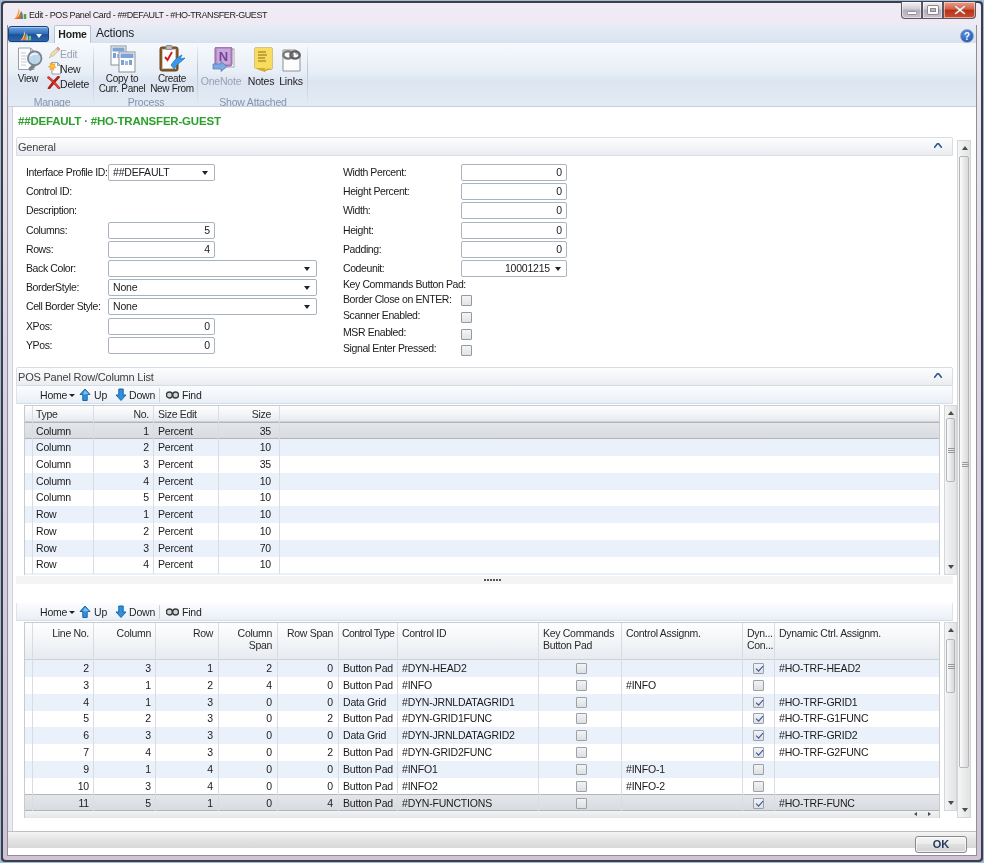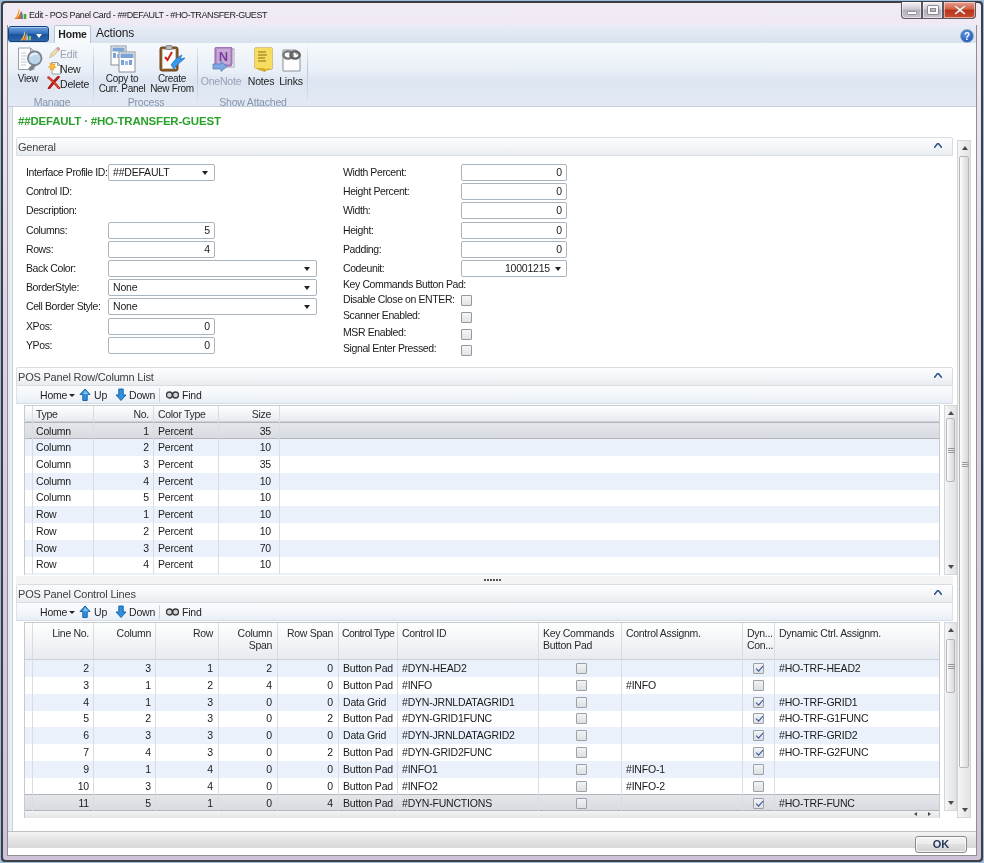--- a/index.html
+++ b/index.html
@@ -248,21 +248,21 @@
   <div class="abs field num" style="left:453px;top:76px;width:106px;height:17px">0</div>
   <div class="abs flabel" style="left:335px;top:97px">Width:</div>
   <div class="abs field num" style="left:453px;top:95px;width:106px;height:17px">0</div>
   <div class="abs flabel" style="left:335px;top:117px">Height:</div>
   <div class="abs field num" style="left:453px;top:115px;width:106px;height:17px">0</div>
   <div class="abs flabel" style="left:335px;top:136px">Padding:</div>
   <div class="abs field num" style="left:453px;top:134px;width:106px;height:17px">0</div>
   <div class="abs flabel" style="left:335px;top:155px">Codeunit:</div>
   <div class="abs field num" style="left:453px;top:153px;width:106px;height:17px;padding-right:16px">10001215<div class="combo-arr" style="right:5px;top:6px"></div></div>
   <div class="abs flabel" style="left:335px;top:171px">Key Commands Button Pad:</div>
-  <div class="abs flabel" style="left:335px;top:185.5px">Disable Close on ENTER:</div>
+  <div class="abs flabel" style="left:335px;top:185.5px">Border Close on ENTER:</div>
   <div class="abs cb" style="left:453px;top:187.5px"></div>
   <div class="abs flabel" style="left:335px;top:202px">Scanner Enabled:</div>
   <div class="abs cb" style="left:453px;top:204.5px"></div>
   <div class="abs flabel" style="left:335px;top:218.5px">MSR Enabled:</div>
   <div class="abs cb" style="left:453px;top:221.5px"></div>
   <div class="abs flabel" style="left:335px;top:235px">Signal Enter Pressed:</div>
   <div class="abs cb" style="left:453px;top:237.5px"></div>
 
   <div class="abs sec-head" style="top:260px">
     <div class="sec-title">POS Panel Row/Column List</div>
@@ -287,21 +287,21 @@
         <circle cx="3.4" cy="5" r="3" fill="#cfd4d8" stroke="#3a3a3a" stroke-width="1.4"></circle>
         <circle cx="9.6" cy="5" r="3" fill="#cfd4d8" stroke="#3a3a3a" stroke-width="1.4"></circle>
         <path d="M5.7 4 Q6.5 3 7.4 4" fill="none" stroke="#3a3a3a" stroke-width="1.2"></path>
       </svg>
     <div class="tb-text" style="left:165px">Find</div>
   </div>
   <div class="abs grid" id="grid1" style="top:298px;width:916px;height:170px">
     <div class="g-head" style="height:16px">
       <div class="gh" style="left:11px;top:2px">Type</div>
       <div class="gh num" style="left:60px;top:2px;width:64px">No.</div>
-      <div class="gh" style="left:133px;top:2px">Color Type</div>
+      <div class="gh" style="left:133px;top:2px">Size Edit</div>
       <div class="gh num" style="left:180px;top:2px;width:66px">Size</div>
     </div>
     <div class="g-row sel" style="top:16px">
         <div class="gc" style="left:11px">Column</div>
         <div class="gc num" style="left:60px;width:64px">1</div>
         <div class="gc" style="left:133px">Percent</div>
         <div class="gc num" style="left:180px;width:66px">35</div>
       </div>
     <div class="g-row alt" style="top:33px">
         <div class="gc" style="left:11px">Column</div>
@@ -364,26 +364,20 @@
     <div class="sb-thumb-v" style="top:12px;width:9px;height:64px">
       <div class="grip" style="left:1px;top:29px;width:7px;height:1px;background:#9a9a9a;box-shadow:0 2px 0 #9a9a9a,0 4px 0 #9a9a9a"></div>
     </div>
     <div class="sb-arr" style="left:3px;bottom:5px;border-left:3.5px solid transparent;border-right:3.5px solid transparent;border-top:4px solid #4a4a4a"></div>
   </div>
 
   <div class="abs" style="left:8px;top:469px;width:937px;height:8px;background:#f4f4f5">
     <div style="position:absolute;left:468px;top:3px;width:18px;height:2px;background:repeating-linear-gradient(90deg,#555 0 1.5px,transparent 1.5px 3px)"></div>
   </div>
 
-  <div class="abs sec-head" style="top:477px">
-    <div class="sec-title">POS Panel Control Lines</div>
-    <svg class="chevron" viewBox="0 0 8 5">
-        <path d="M0 5 L4 0 L8 5" fill="none" stroke="#33568c" stroke-width="1.6"></path>
-      </svg>
-  </div>
   <div class="abs toolbar" style="top:496px">
     <div class="tb-text" style="left:23px">Home</div>
     <div class="combo-arr" style="left:52px;top:8px;border-left-width:3px;border-right-width:3px;border-top-width:3.5px"></div>
     <svg class="abs" style="left:62px;top:2px" width="12" height="14" viewBox="0 0 12 14">
         <path d="M6 1 L11 6.5 H8.2 V12.5 H3.8 V6.5 H1 Z" fill="#2f8fdc" stroke="#1a66a8" stroke-width="1"></path>
         <path d="M6 2.2 L9.8 6.2 H4 Z" fill="#7fc0ee"></path>
       </svg>
     <div class="tb-text" style="left:77px">Up</div>
     <svg class="abs" style="left:98px;top:2px" width="12" height="14" viewBox="0 0 12 14">
         <path d="M6 12.5 L1 7 H3.8 V1 H8.2 V7 H11 Z" fill="#2f8fdc" stroke="#1a66a8" stroke-width="1"></path>

